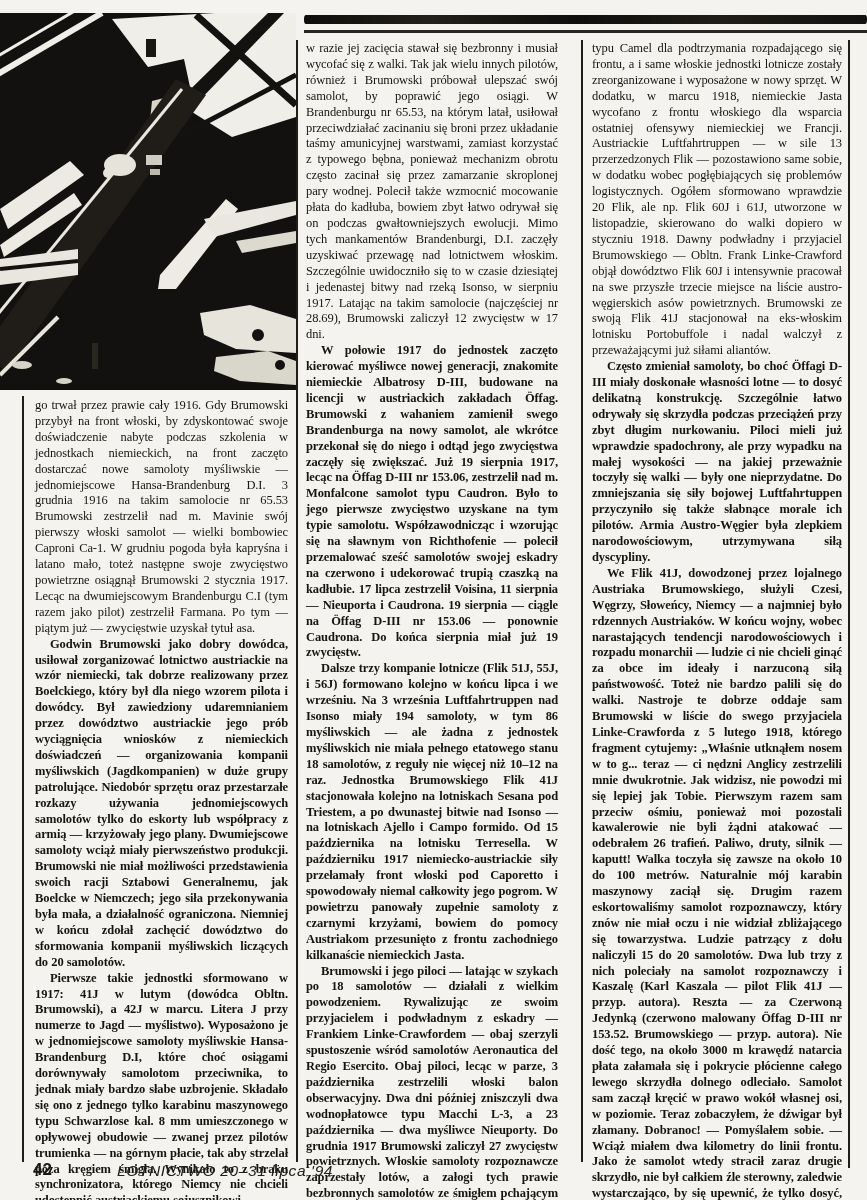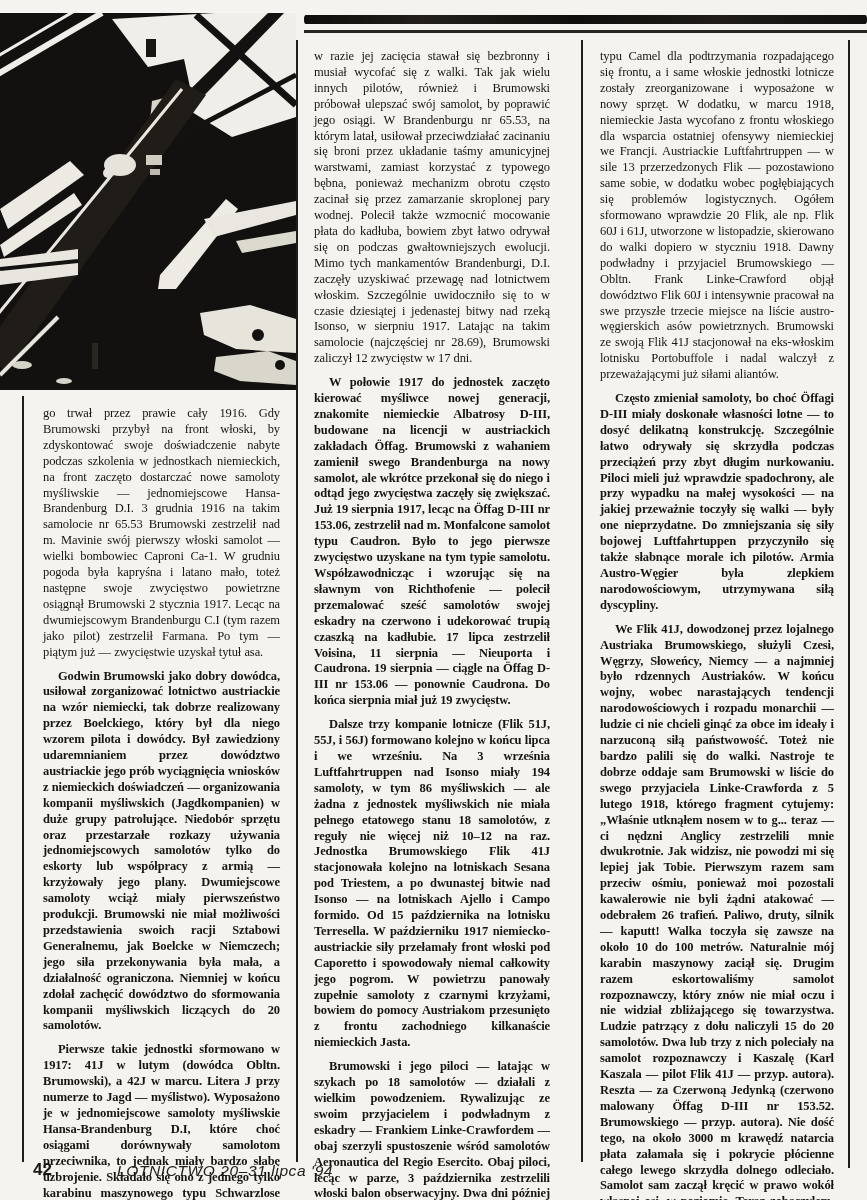--- a/index.html
+++ b/index.html
@@ -33,21 +33,21 @@
   .vrule.v-mid1 {left:296px;top:40px; height:1122px;}
   .vrule.v-mid2 {left:581px;top:40px; height:1122px;}
   .vrule.v-right{left:848px;top:40px; height:1128px;}
   
   .col{
     position:absolute;width:252px;
     font-size:12.5px;line-height:15.9px;
     text-align:justify;letter-spacing:-0.1px;
     word-spacing:0.2px;
   }
-  .col p{margin:8px;}
+  .col p{margin:0;}
   .col p.indent{text-indent:15px;font-weight:bold;}
   .col1{left:35px; top:398px;width:253px;}
   .col2{left:306px;top:41px;}
   .col3{left:592px;top:41px;width:250px;}
   
   .page-number{
     position:absolute;left:33px;top:1160px;
     font-family:"Liberation Sans", sans-serif;
     font-weight:bold;font-size:17px;color:#1a1813;
   }

